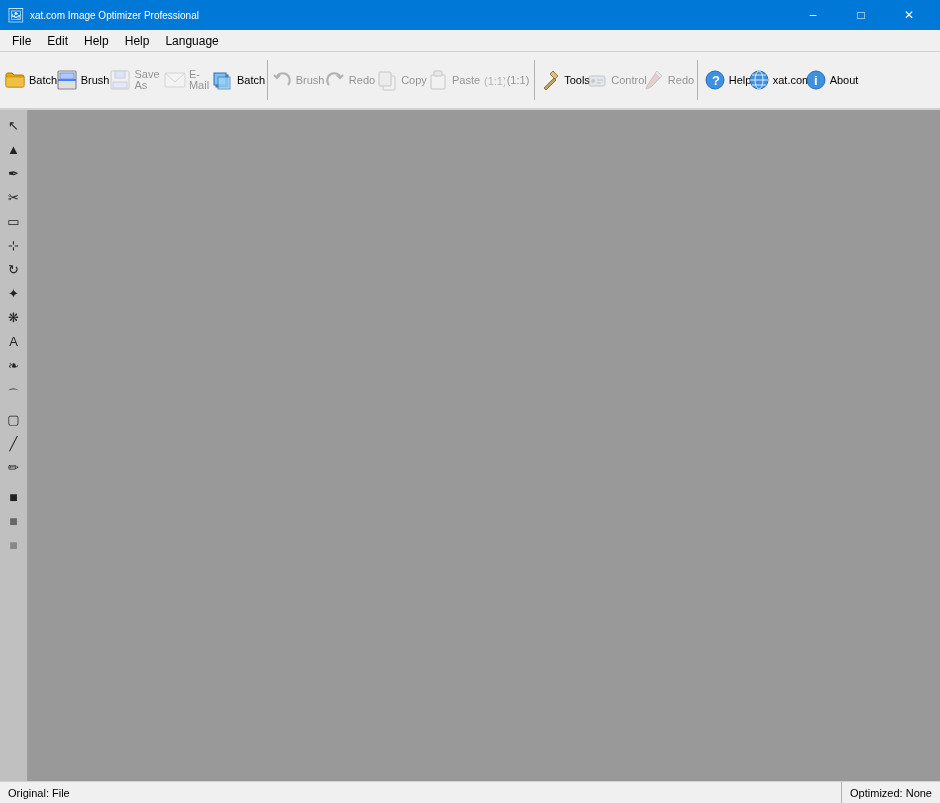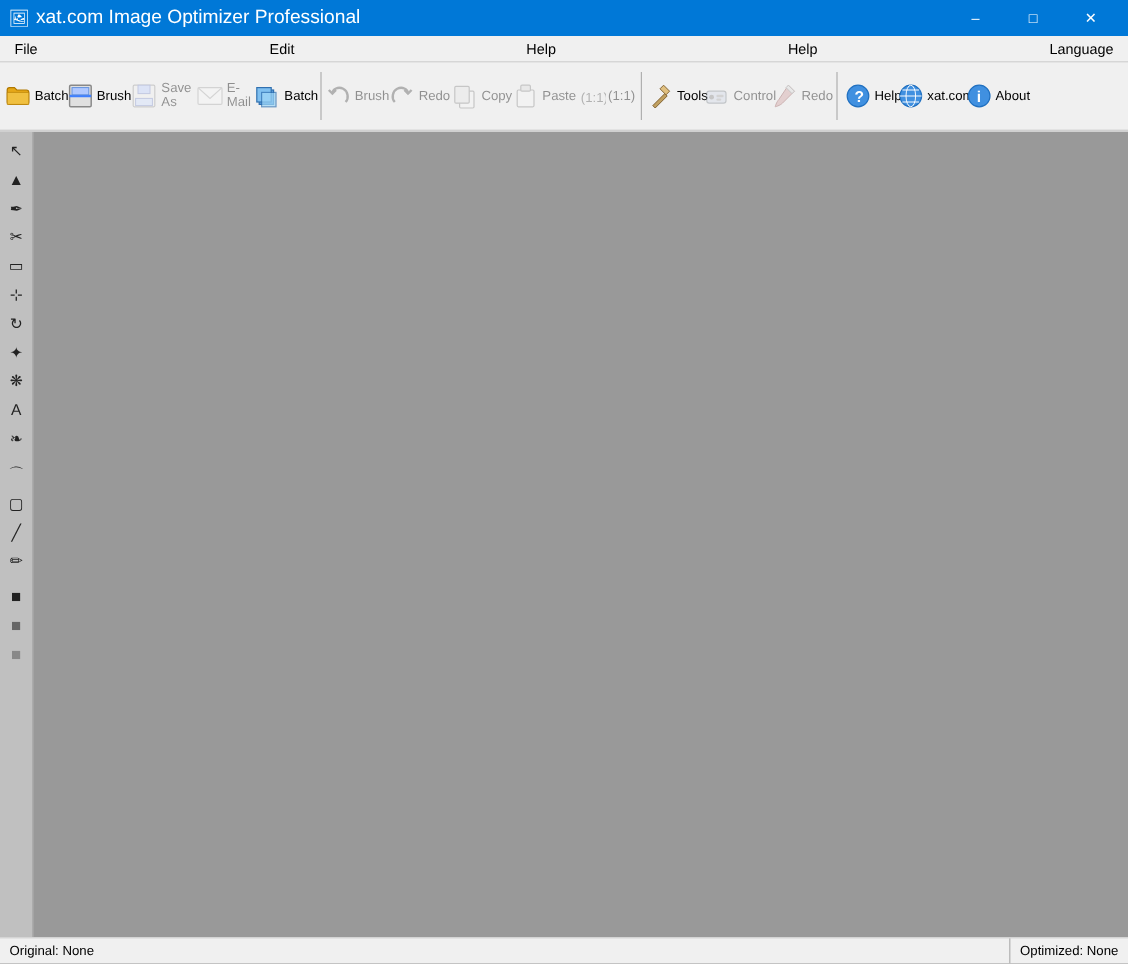--- a/index.html
+++ b/index.html
@@ -31,21 +31,21 @@
     }
     #title-icon {
       width: 16px;
       height: 16px;
       display: flex;
       align-items: center;
       justify-content: center;
       font-size: 14px;
     }
     #title-text {
-      font-size: 16px;
+      font-size: 10px;
     }
     #title-controls {
       display: flex;
       gap: 2px;
     }
     .title-btn {
       width: 46px;
       height: 30px;
       display: flex;
       align-items: center;
@@ -59,21 +59,20 @@
 
     
     #menu-bar {
       background: #f0f0f0;
       height: 22px;
       display: flex;
       align-items: center;
       padding: 0 4px;
       border-bottom: 1px solid #d0d0d0;
       flex-shrink: 0;
-      justify-content: space-between;
     }
     .menu-item {
       padding: 2px 8px;
       cursor: pointer;
       font-size: 12px;
       color: #000;
     }
 
     
     #toolbar {
@@ -397,15 +396,15 @@
       <div style="height: 4px;"></div>
       <div class="left-tool" style="color: rgb(34, 34, 34); font-size: 14px;">■</div>
       <div class="left-tool" style="color: rgb(102, 102, 102); font-size: 14px;">■</div>
       <div class="left-tool" style="color: rgb(136, 136, 136); font-size: 14px;">■</div>
     </div>
 
   <div id="canvas-area"></div>
 </div>
 
 <div id="status-bar">
-  <div class="status-segment">Original: None</div>
+  <div class="status-segment">Original: File</div>
   <div class="status-segment">Optimized: None</div>
 </div>
 
 </body></html>

